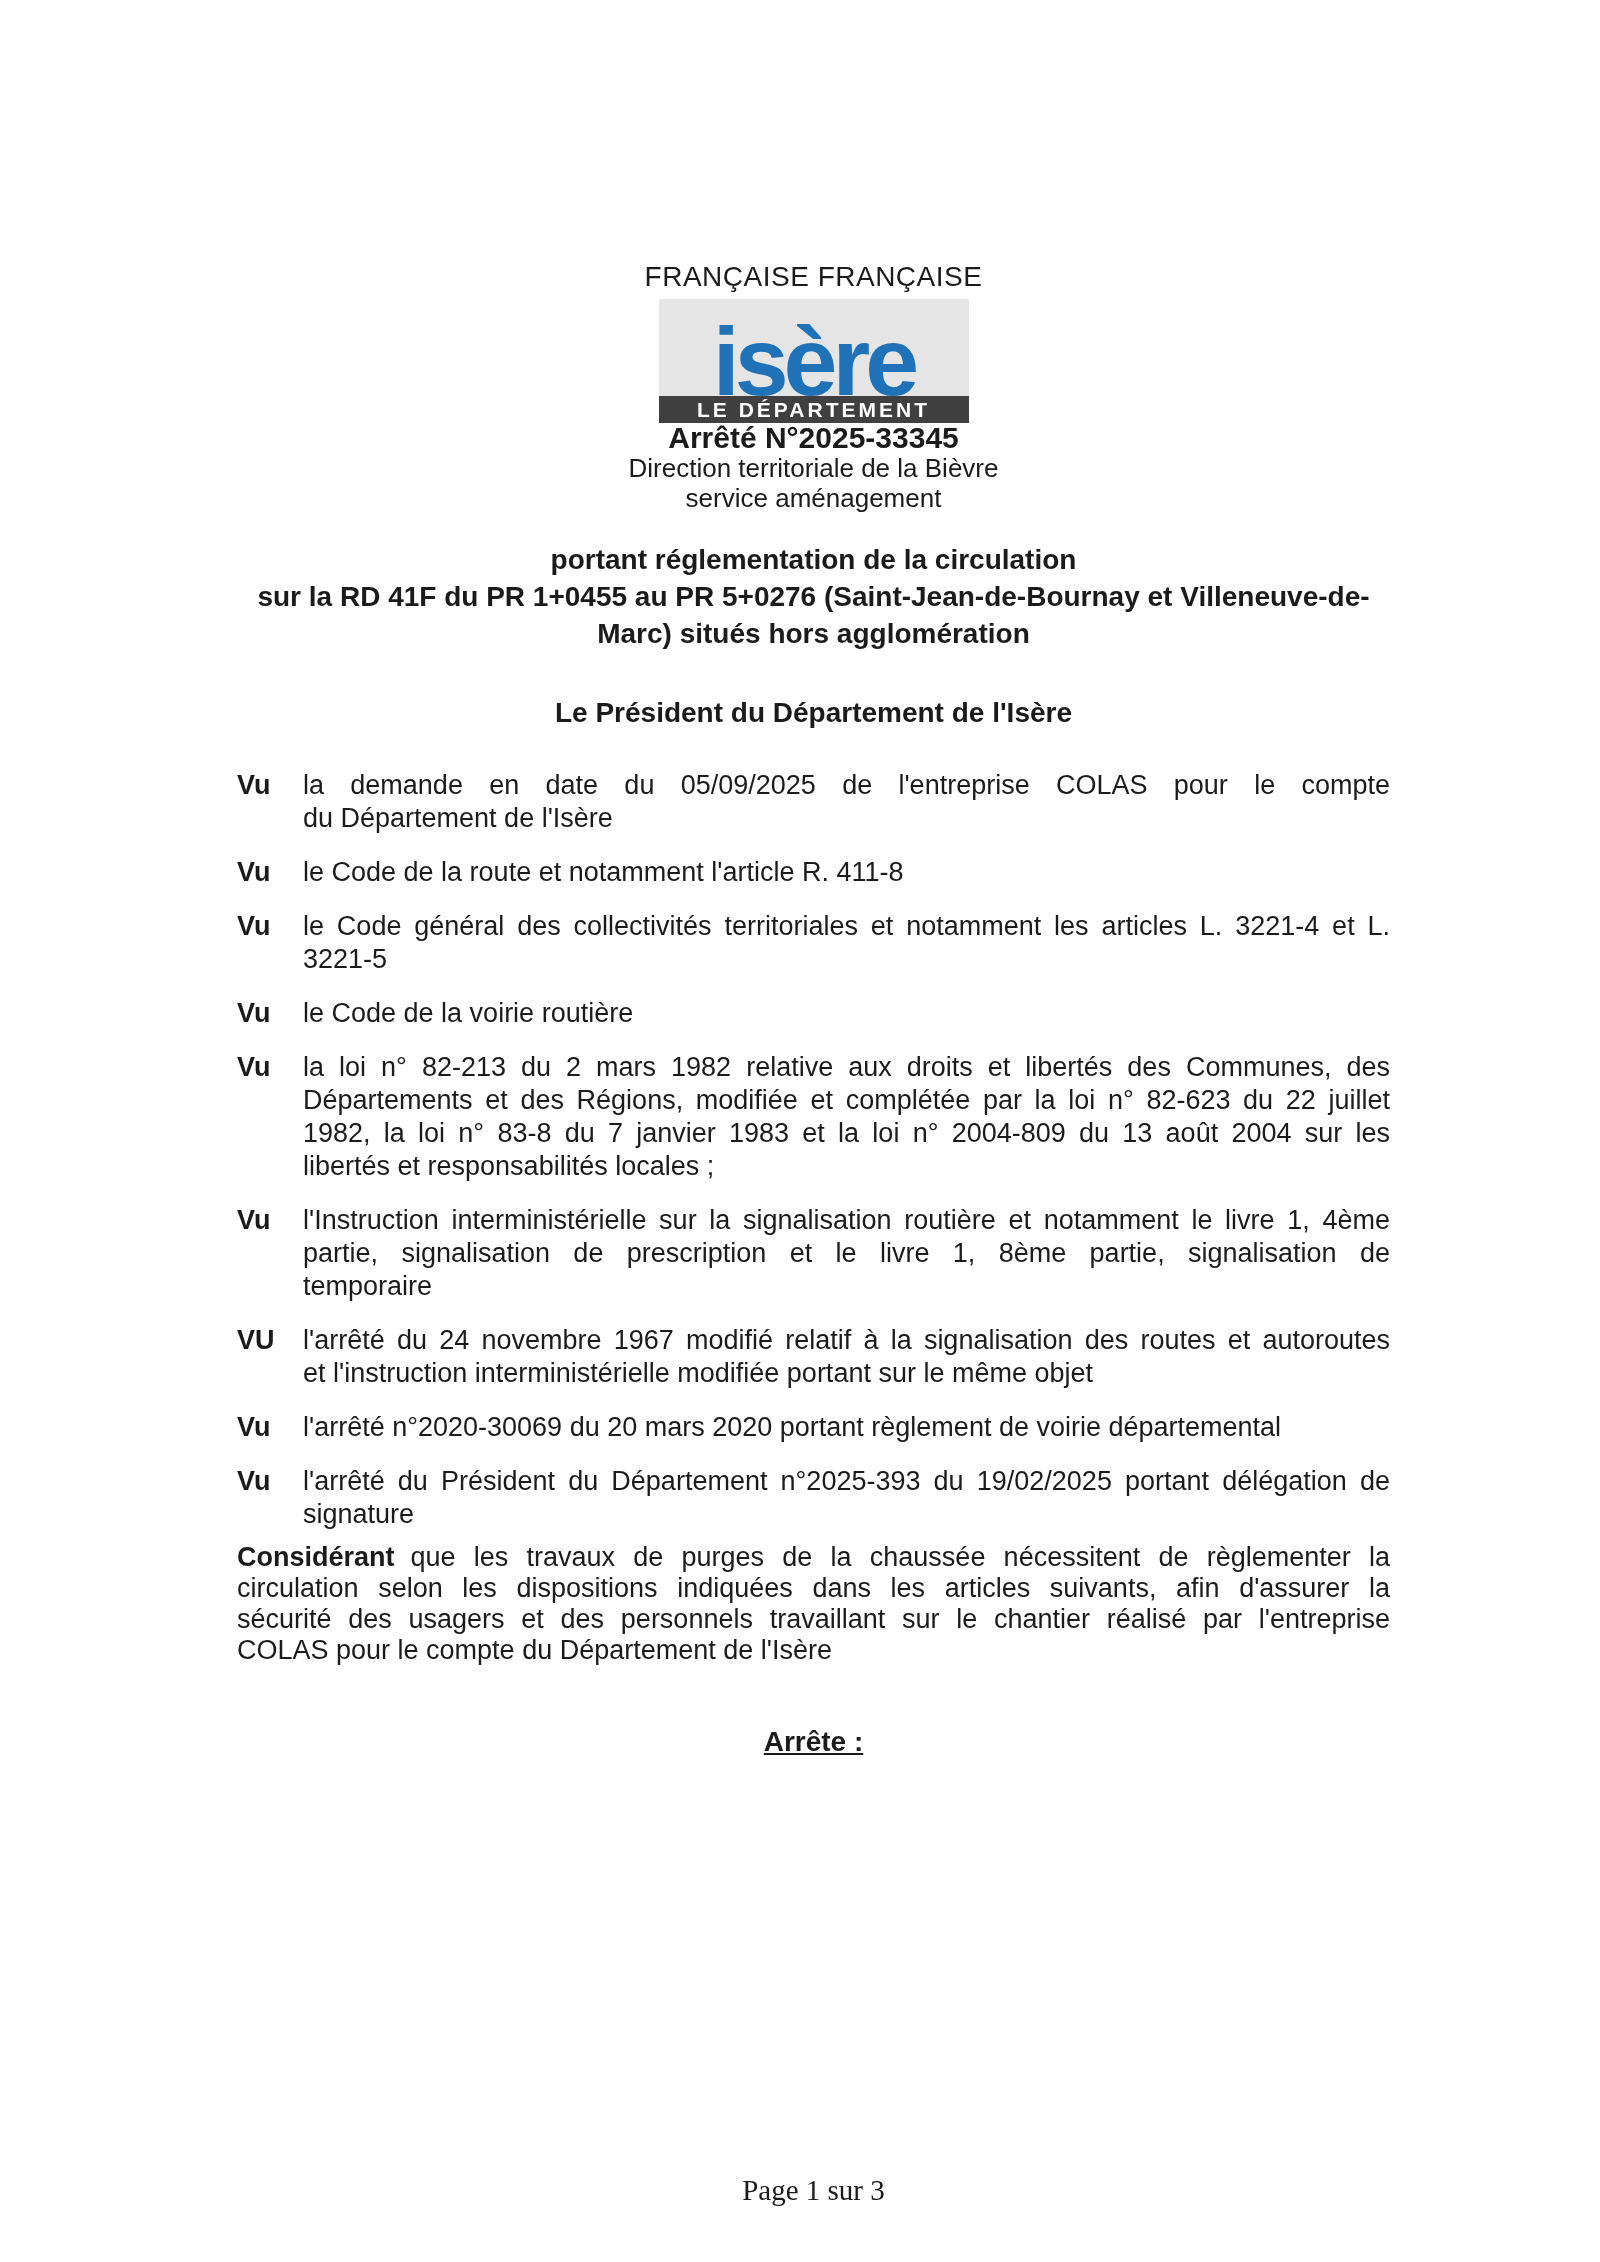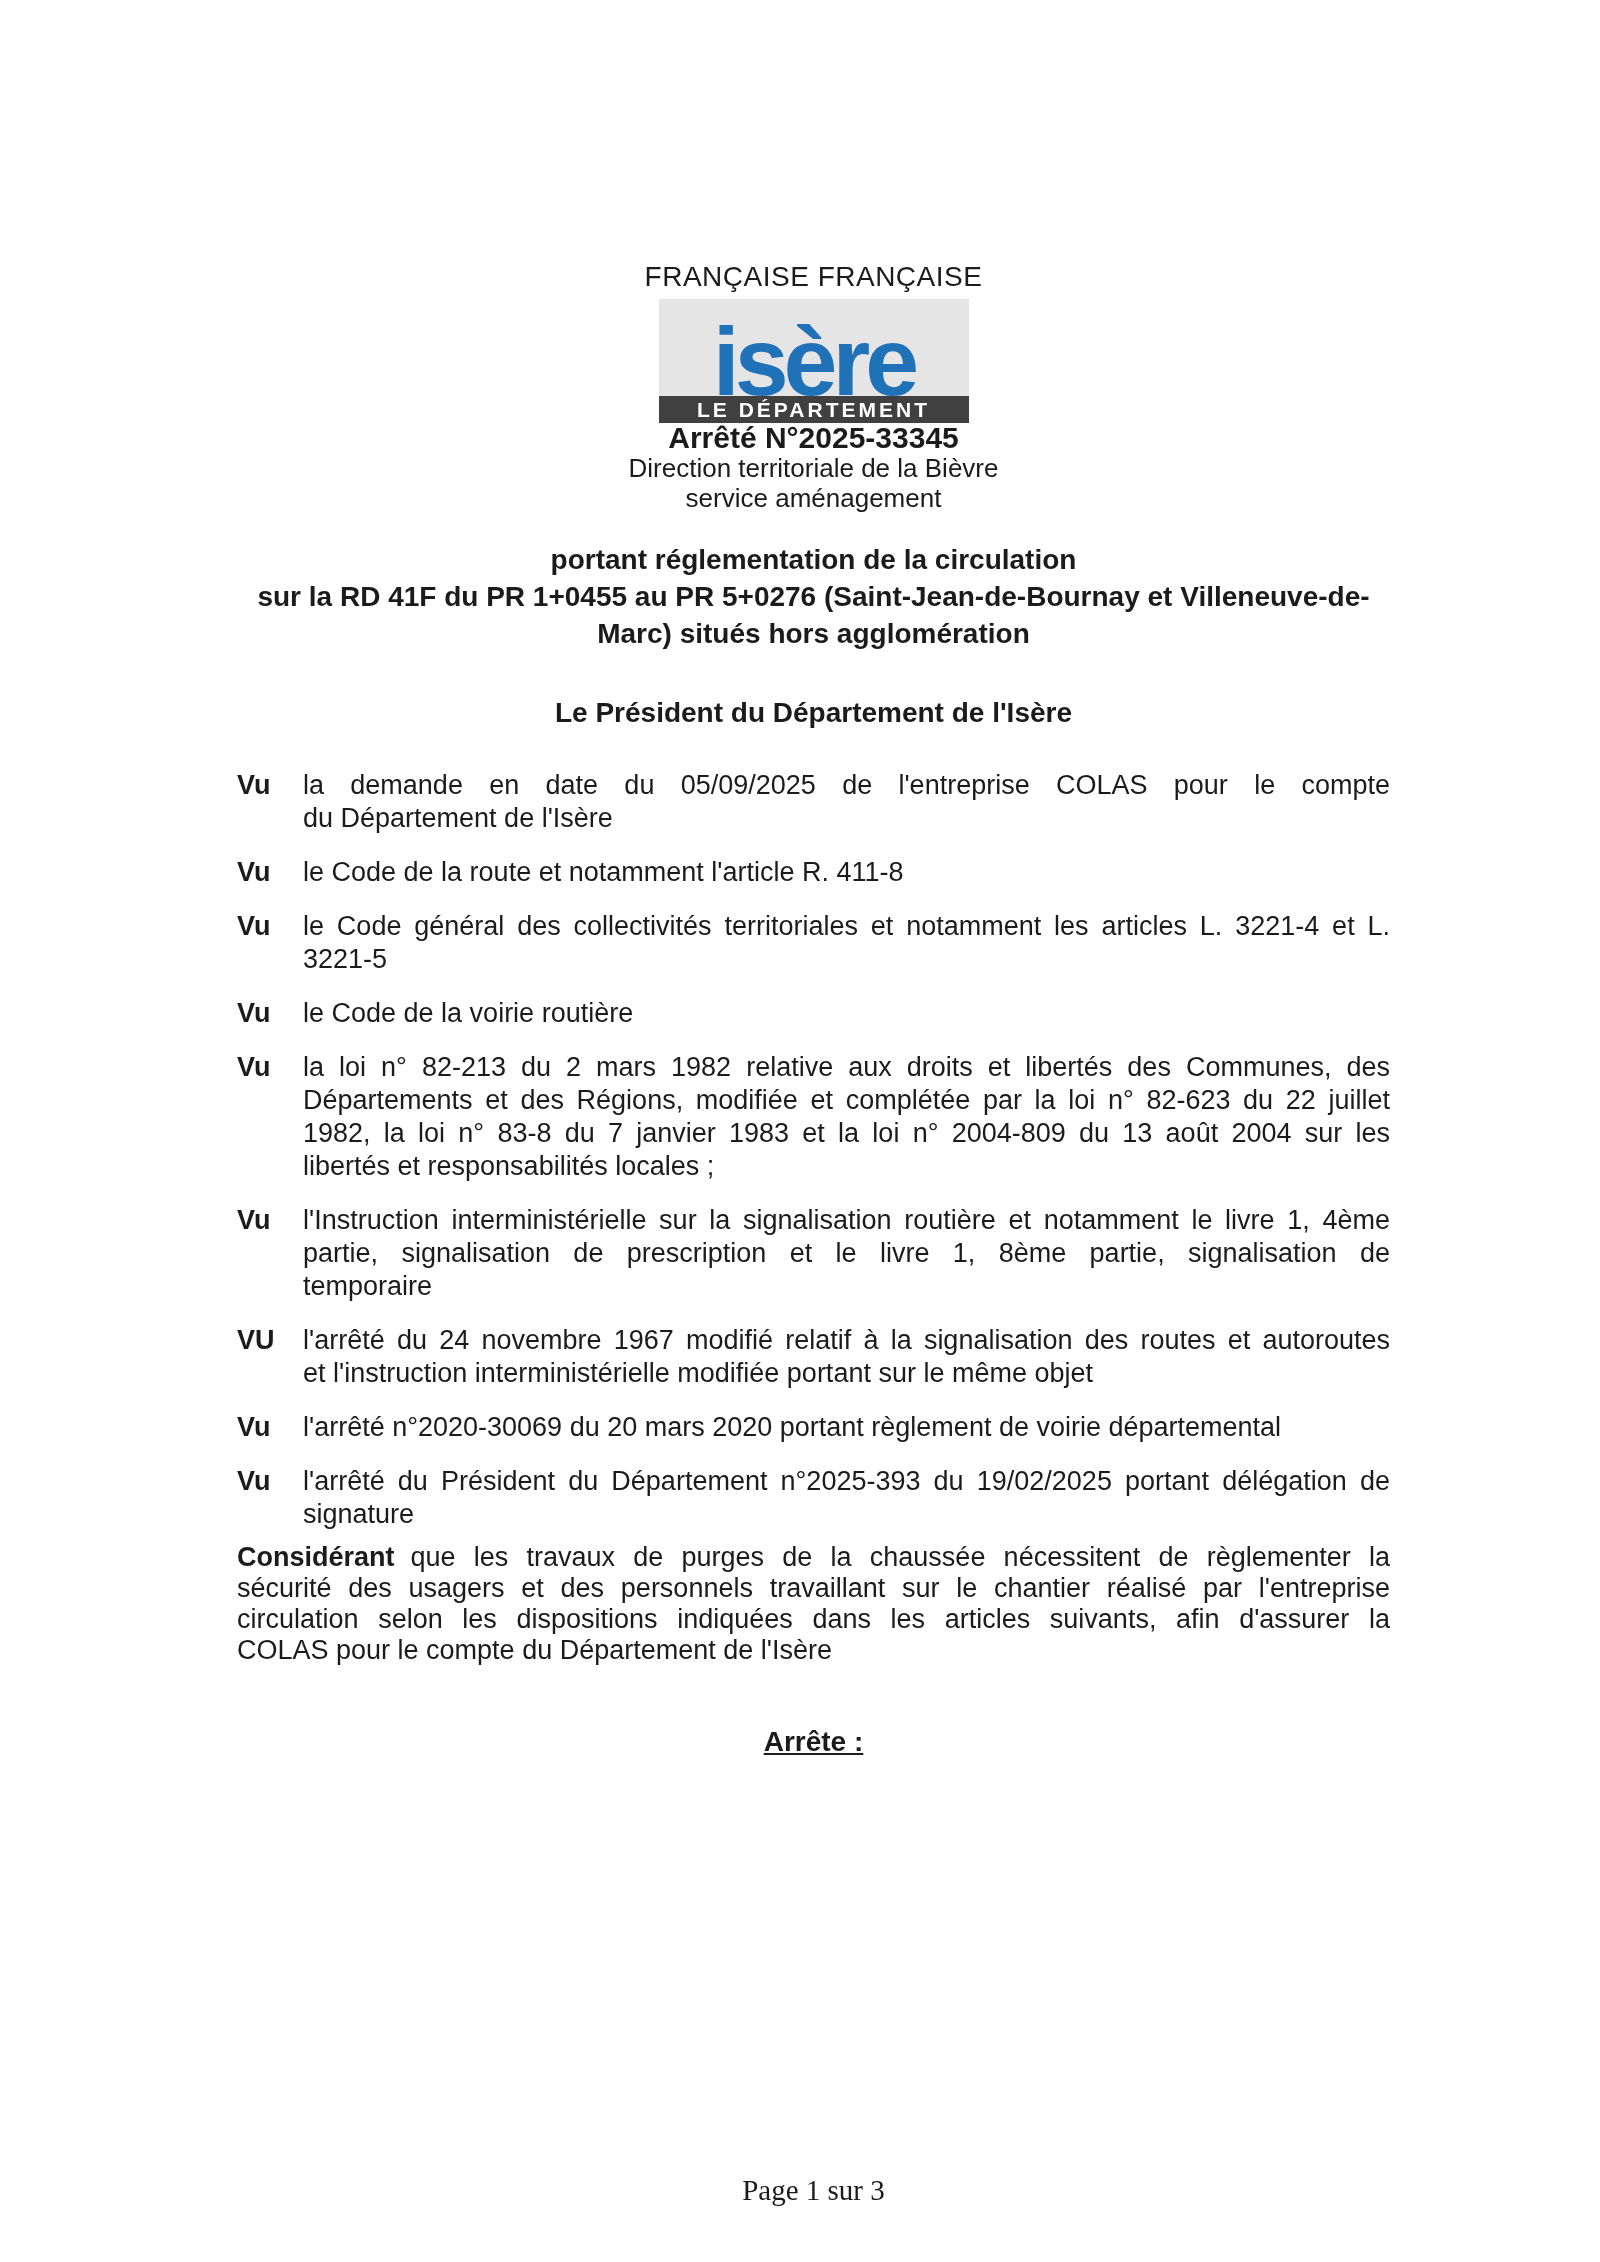--- a/index.html
+++ b/index.html
@@ -241,22 +241,22 @@
           <div class="line">signature</div>
         </div>
       </div>
 
     </div>
 
     <div class="considerant">
       <div class="line jl">
         <span class="considerant-label">Considérant</span><span>que les travaux de purges de la chaussée nécessitent de règlementer la</span>
       </div>
+      <div class="line jl">circulation selon les dispositions indiquées dans les articles suivants, afin d'assurer la</div>
       <div class="line jl">sécurité des usagers et des personnels travaillant sur le chantier réalisé par l'entreprise</div>
-      <div class="line jl">circulation selon les dispositions indiquées dans les articles suivants, afin d'assurer la</div>
       <div class="line">COLAS pour le compte du Département de l'Isère</div>
     </div>
 
     <div class="arrete-heading">Arrête :</div>
 
   </div>
 
   <div class="page-footer">Page 1 sur 3</div>
 </div>
 

